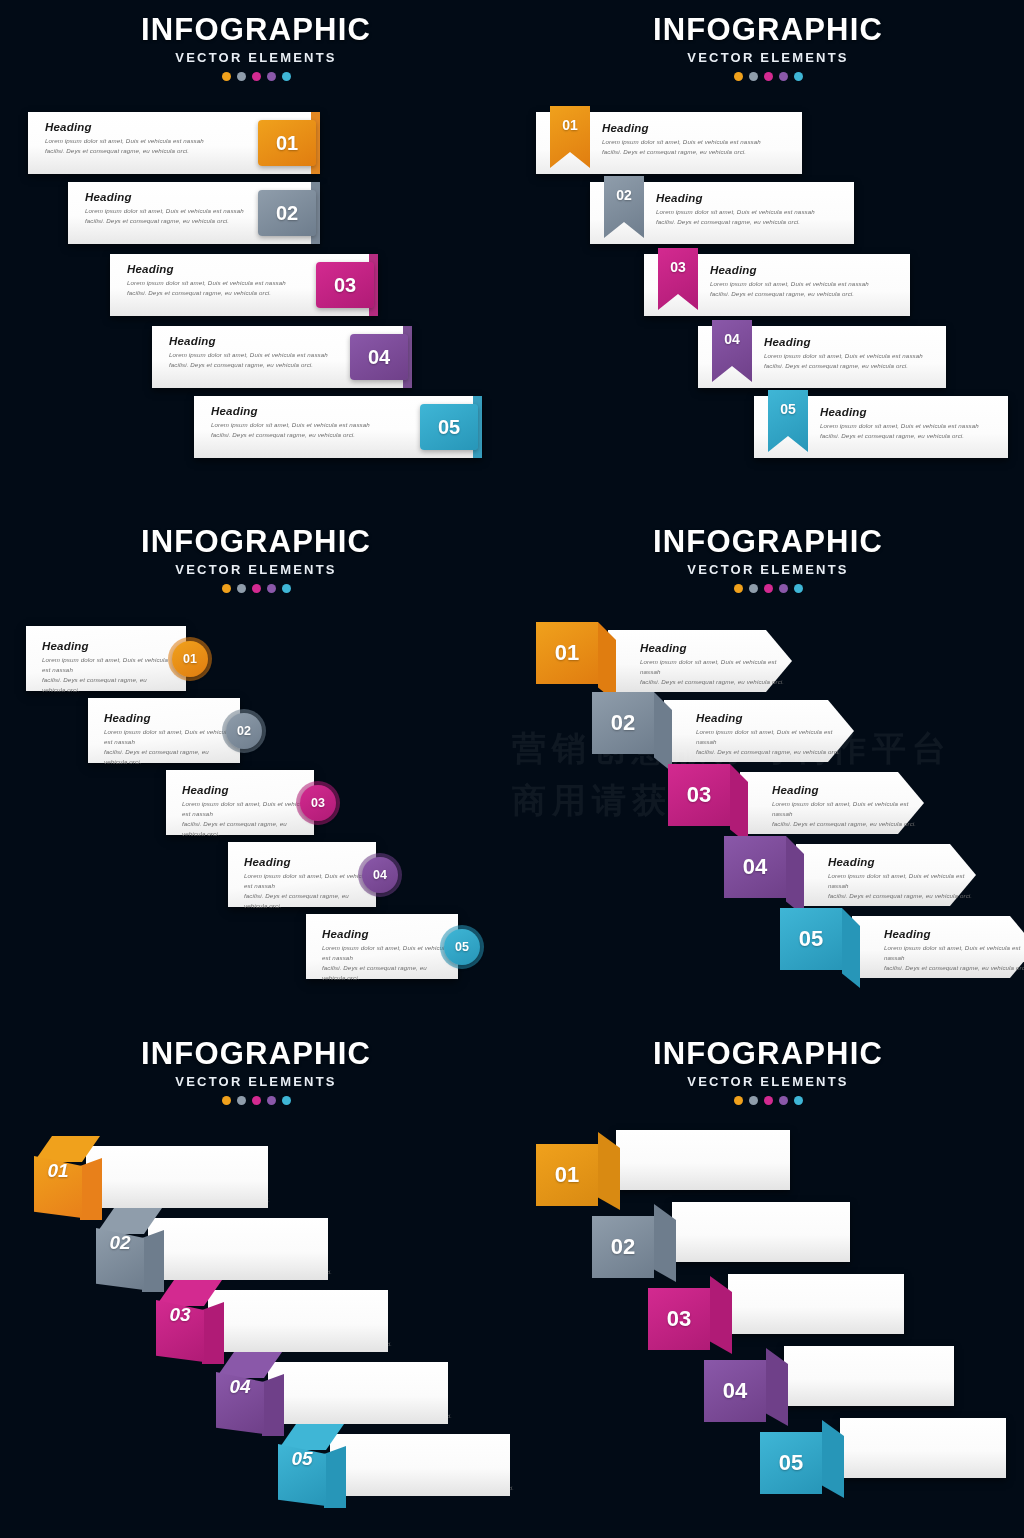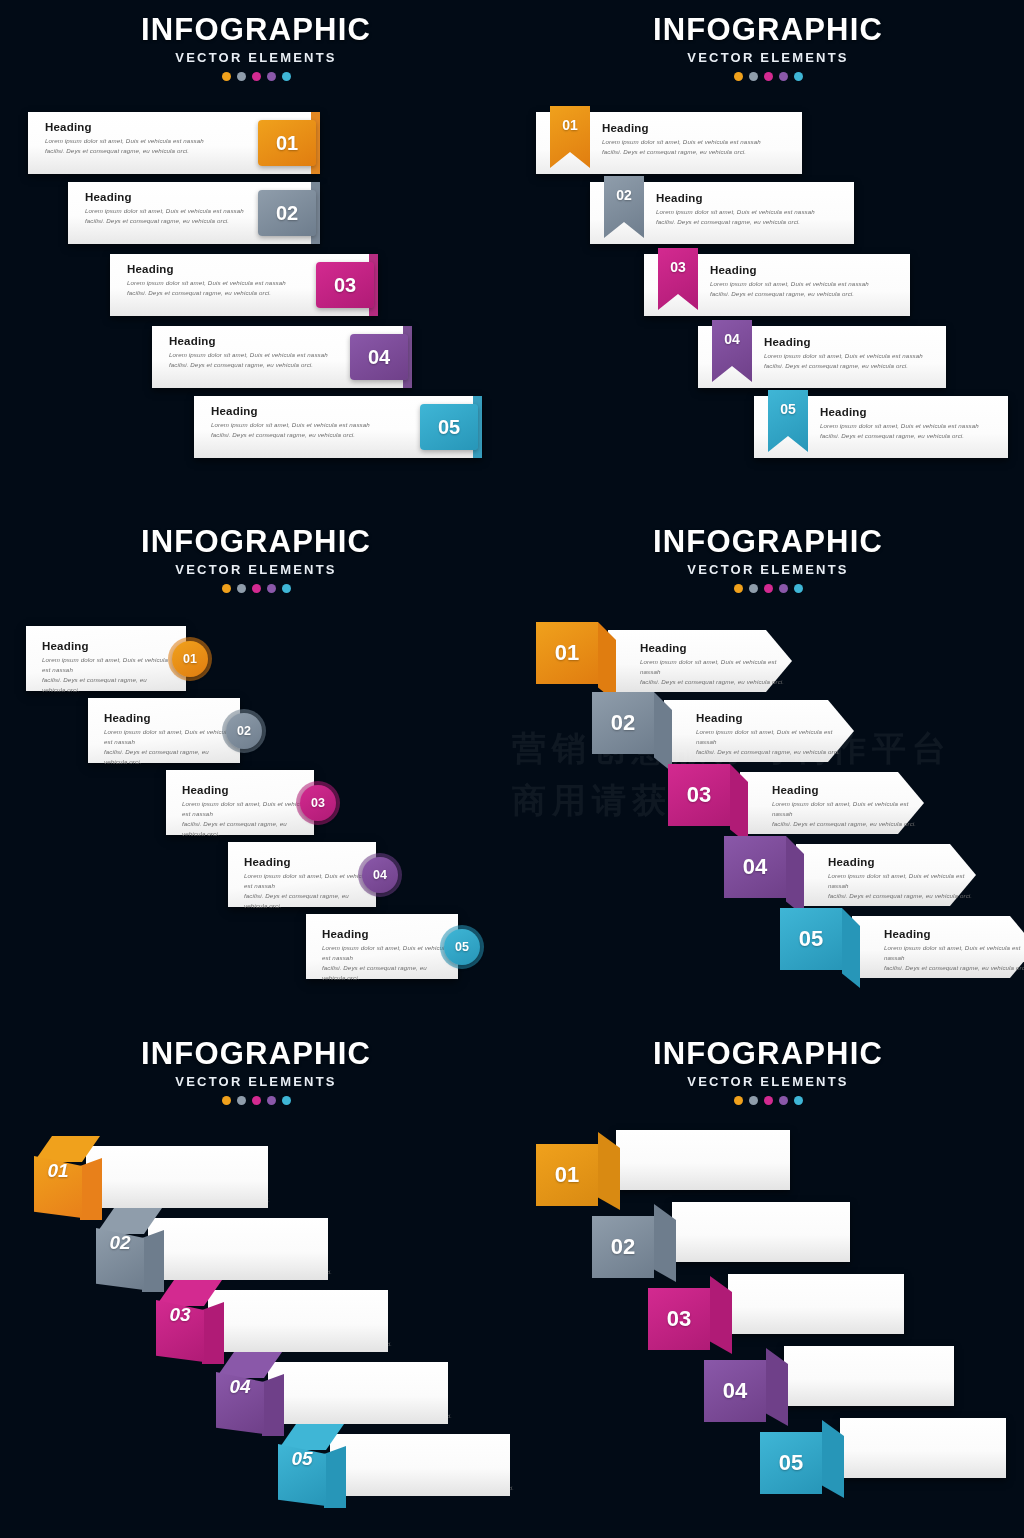--- a/index.html
+++ b/index.html
@@ -29,21 +29,21 @@
   }
   .hdr-sub {
     font-size:13px; font-weight:bold; color:#e9eef4;
     letter-spacing:2.2px; margin-top:4px;
   }
   .dots { margin-top:7px; display:flex; justify-content:center; gap:6px; }
   .dot { width:9px; height:9px; border-radius:50%; }
 
   
   .c-head {
-    font-size:11.5px; font-weight:bold;
+    font-size:11.5px; font-style:italic; font-weight:bold;
     color:#1a1a1a; letter-spacing:.2px;
   }
   .c-body {
     font-size:6.2px; font-style:italic; color:#6d6d6d;
     line-height:1.62; margin-top:3px; letter-spacing:.1px;
   }
   .num {
     font-weight:bold; color:#ffffff;
     text-shadow:0 1px 2px rgba(0,0,0,.28);
   }

